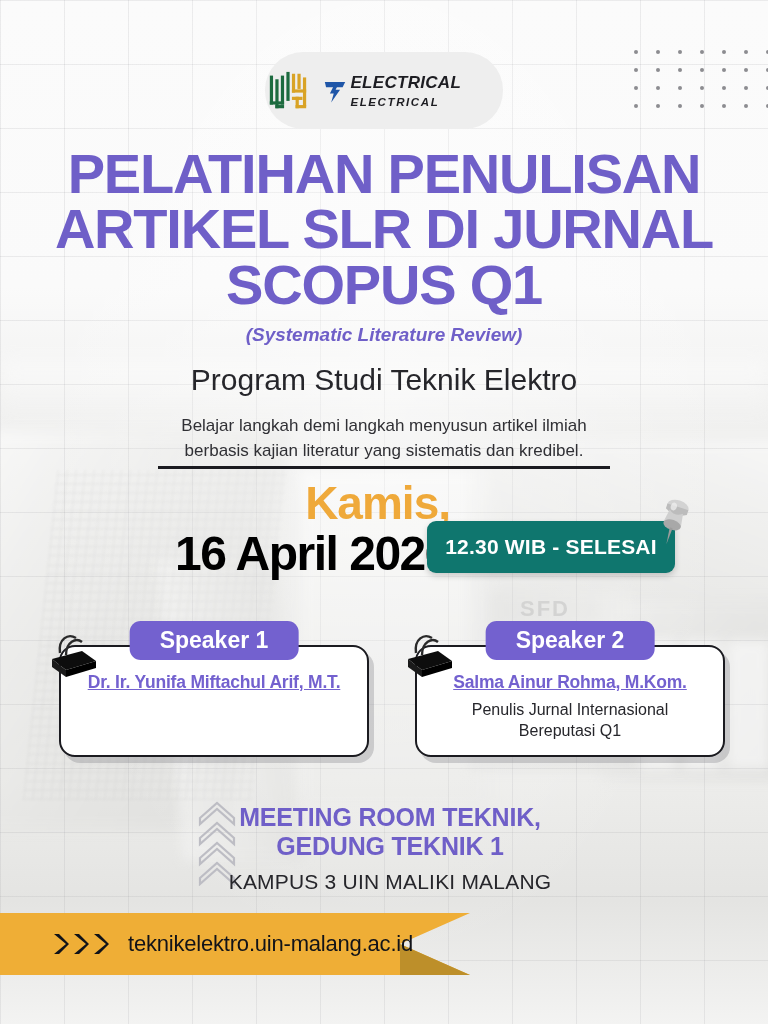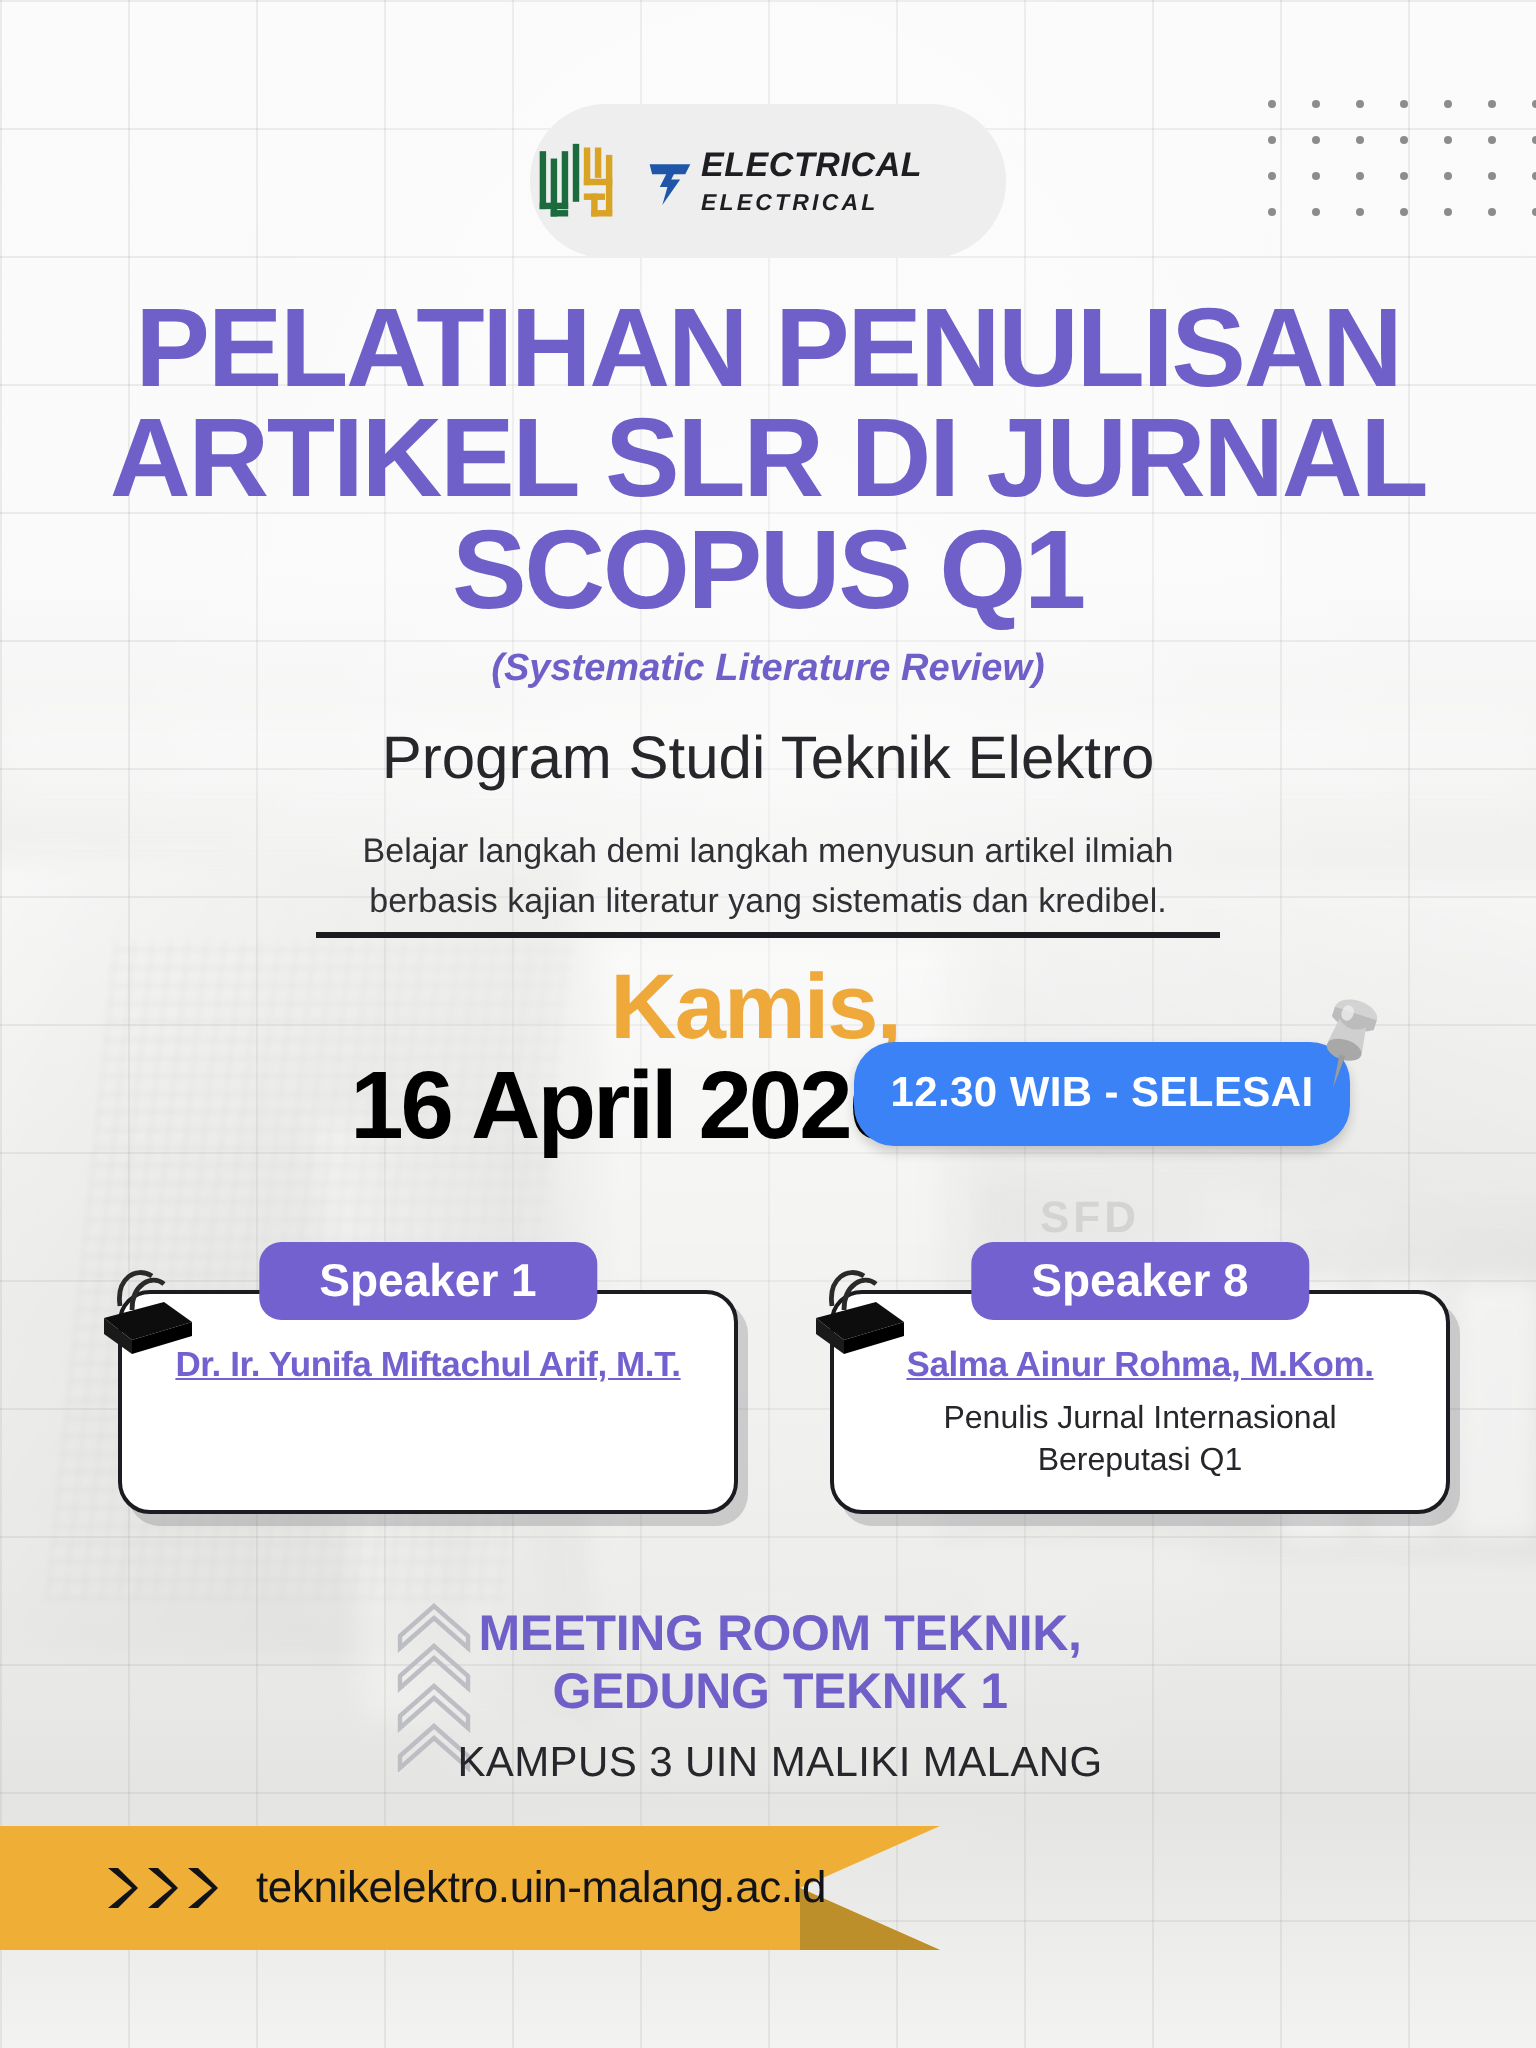--- a/index.html
+++ b/index.html
@@ -154,22 +154,22 @@
   .date-full {
     margin-top:4px;
     font:900 48px/1 "Liberation Sans", sans-serif;
     color:#000000; letter-spacing:-1.5px;
   }
 
   
   .time-badge {
     position:absolute; left:427px; top:521px;
     width:248px; height:52px;
-    background:#3b82f6;
-    border-radius:20px;
+    background:#0f766e;
+    border-radius:9px;
     display:flex; align-items:center; justify-content:center;
     box-shadow:0 3px 6px rgba(0,0,0,.18);
   }
   .time-badge span {
     font:900 21px "Liberation Sans", sans-serif;
     color:#fff; letter-spacing:.2px;
   }
   .pushpin { position:absolute; left:651px; top:497px; width:44px; height:50px; }
 
   
@@ -371,21 +371,21 @@
   </div>
 
   <div class="speaker sp2">
     <svg class="clip" viewBox="0 0 62 56">
       <path d="M14 24 C12 10, 22 4, 30 9" fill="none" stroke="#2a2a2a" stroke-width="2.4"></path>
       <path d="M20 26 C20 13, 30 8, 36 13" fill="none" stroke="#2a2a2a" stroke-width="2.4"></path>
       <path d="M6 30 L36 22 L50 32 L20 41 Z" fill="#0d0d0d"></path>
       <path d="M6 30 L20 41 L20 48 L6 38 Z" fill="#1a1a1a"></path>
       <path d="M20 41 L50 32 L50 39 L20 48 Z" fill="#000"></path>
     </svg>
-    <div class="speaker-tag">Speaker 8</div>
+    <div class="speaker-tag">Speaker 2</div>
     <div class="speaker-name">Salma Ainur Rohma, M.Kom.</div>
     <div class="speaker-role">
       <div>Penulis Jurnal Internasional</div>
       <div>Bereputasi Q1</div>
     </div>
   </div>
 
   <svg class="chevrons" viewBox="0 0 42 86">
     <g fill="none" stroke="#bdbdc4" stroke-width="2.2">
       <path d="M4 18 L21 3 L38 18 L38 24 L21 9 L4 24 Z"></path>

